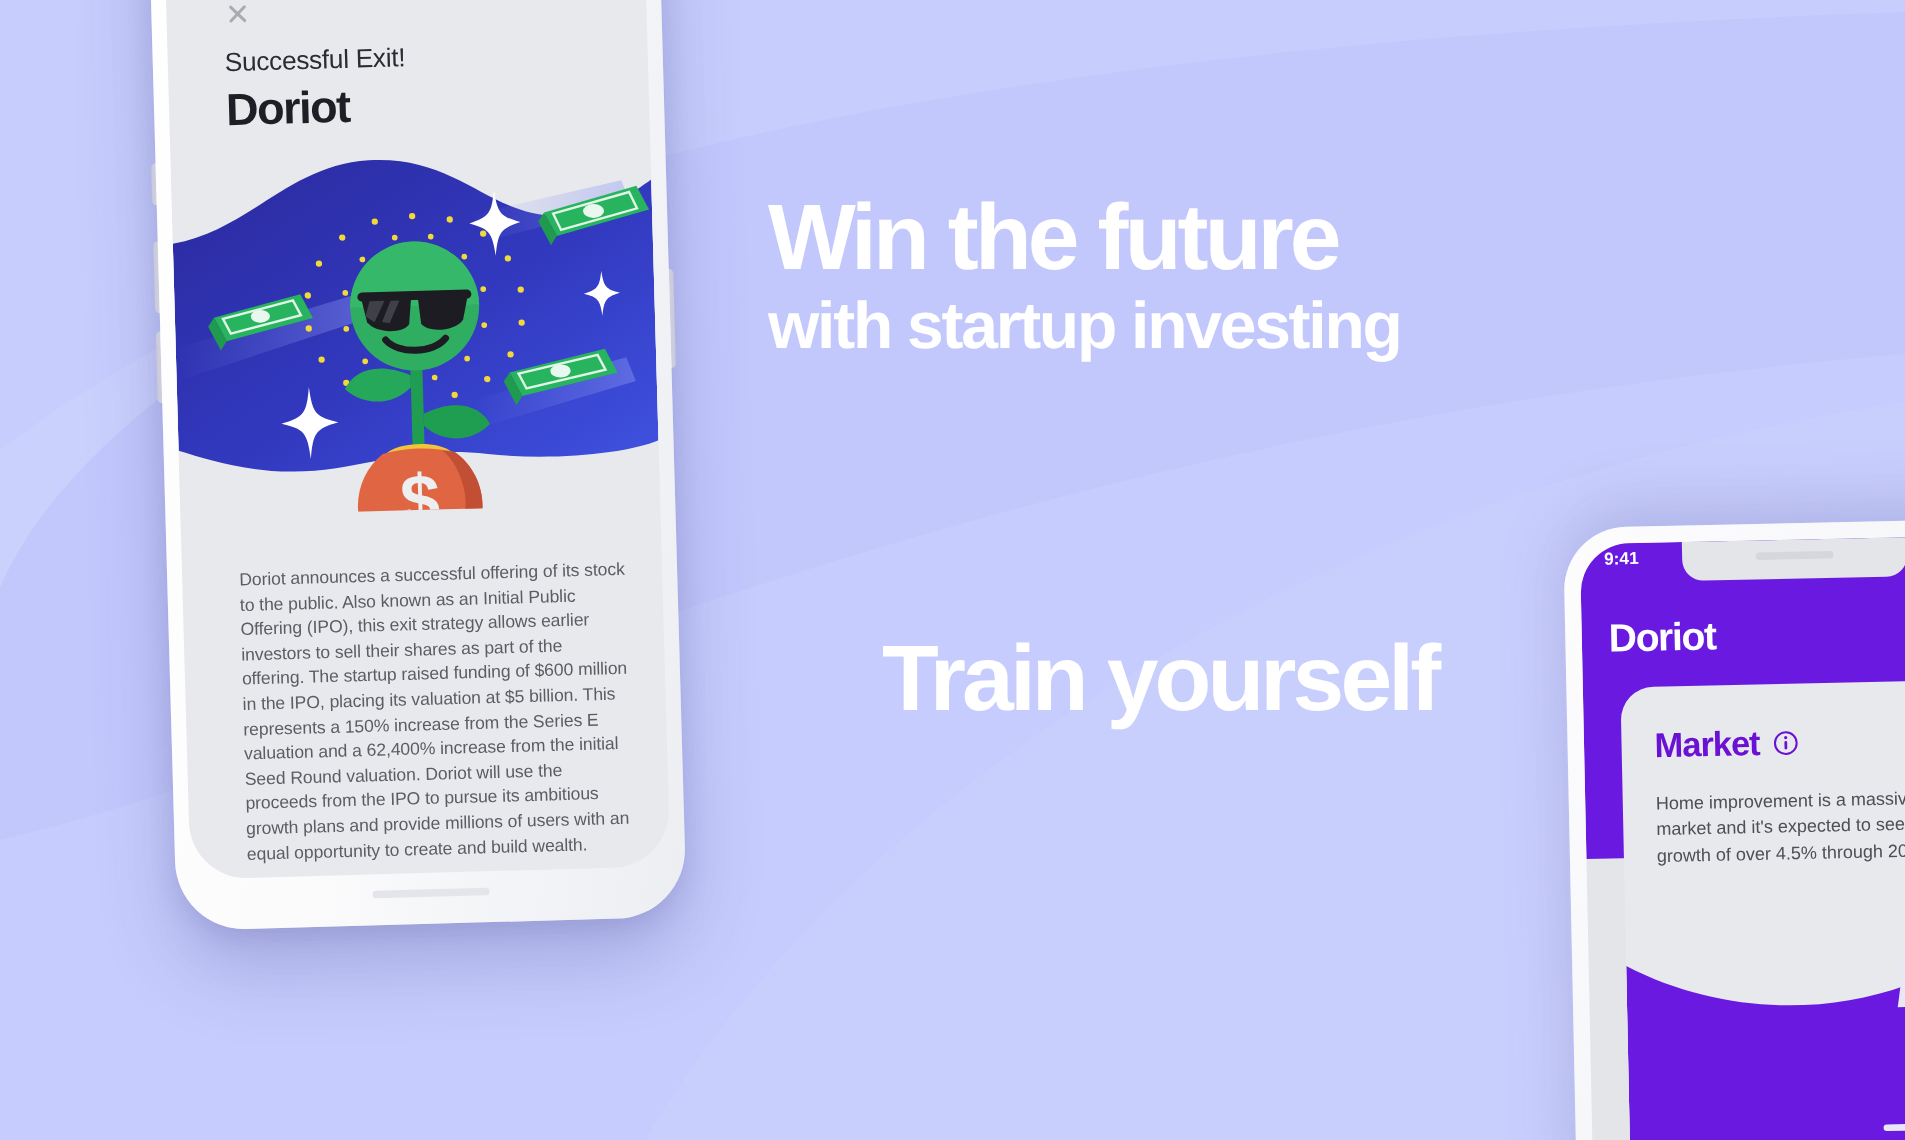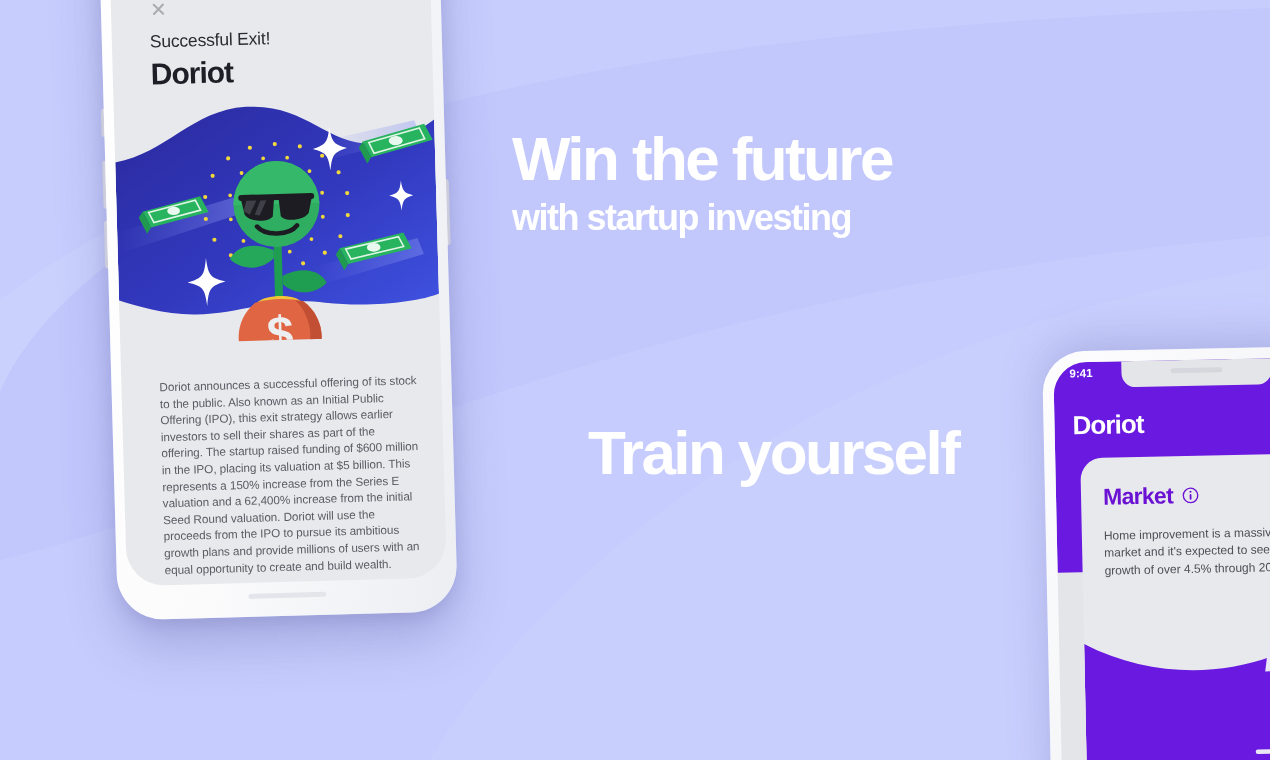--- a/index.html
+++ b/index.html
@@ -140,21 +140,21 @@
 
   
   .headline-block { position:absolute; }
   #hl-1 { left:484px; top:126px;margin-left:28px; }
   #hl-2 { left:588px; top:420px; }
   .hl-main {
     font-size:62px; font-weight:bold; color:#ffffff;
     letter-spacing:-2.6px; line-height:66px; white-space:nowrap;
   }
   .hl-sub {
-    font-size:36px; font-weight:bold; color:#ffffff;
+    font-size:44px; font-weight:bold; color:#ffffff;
     letter-spacing:-1.5px; line-height:52px; white-space:nowrap;
   }
 </style>
 </head>
 <body>
 
 <div id="stage">
 
   <svg class="bg-svg" viewBox="0 0 1270 760" preserveAspectRatio="none">
     <rect x="0" y="0" width="1270" height="760" fill="#c2c8fc"></rect>

